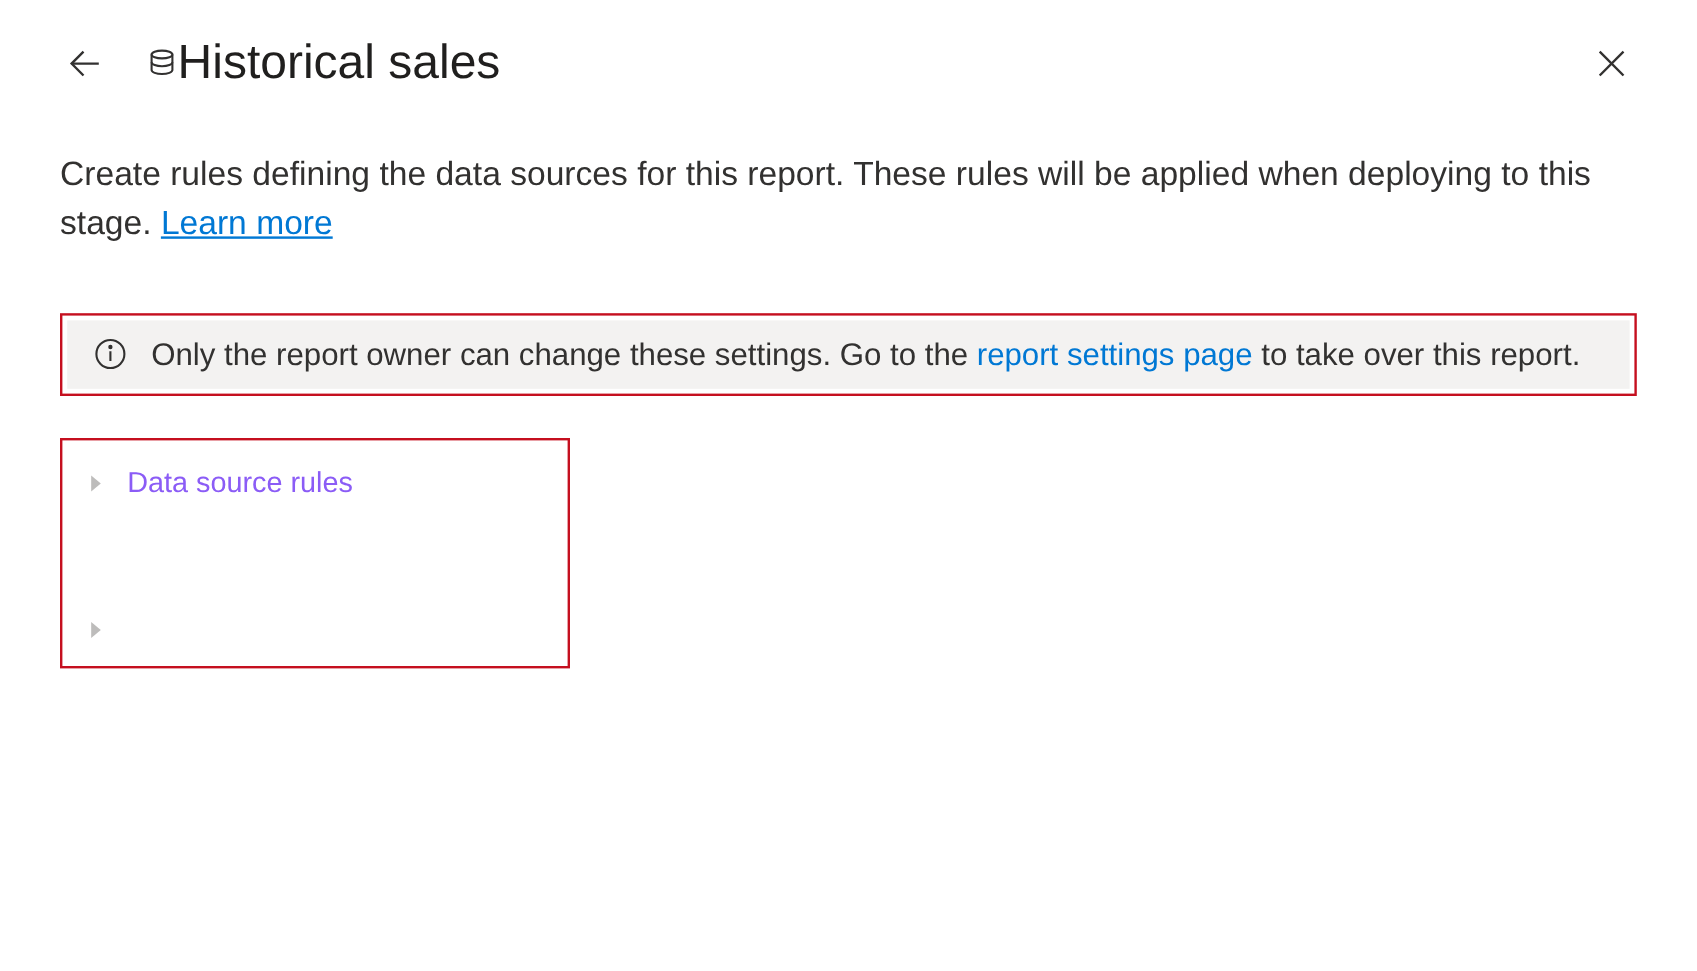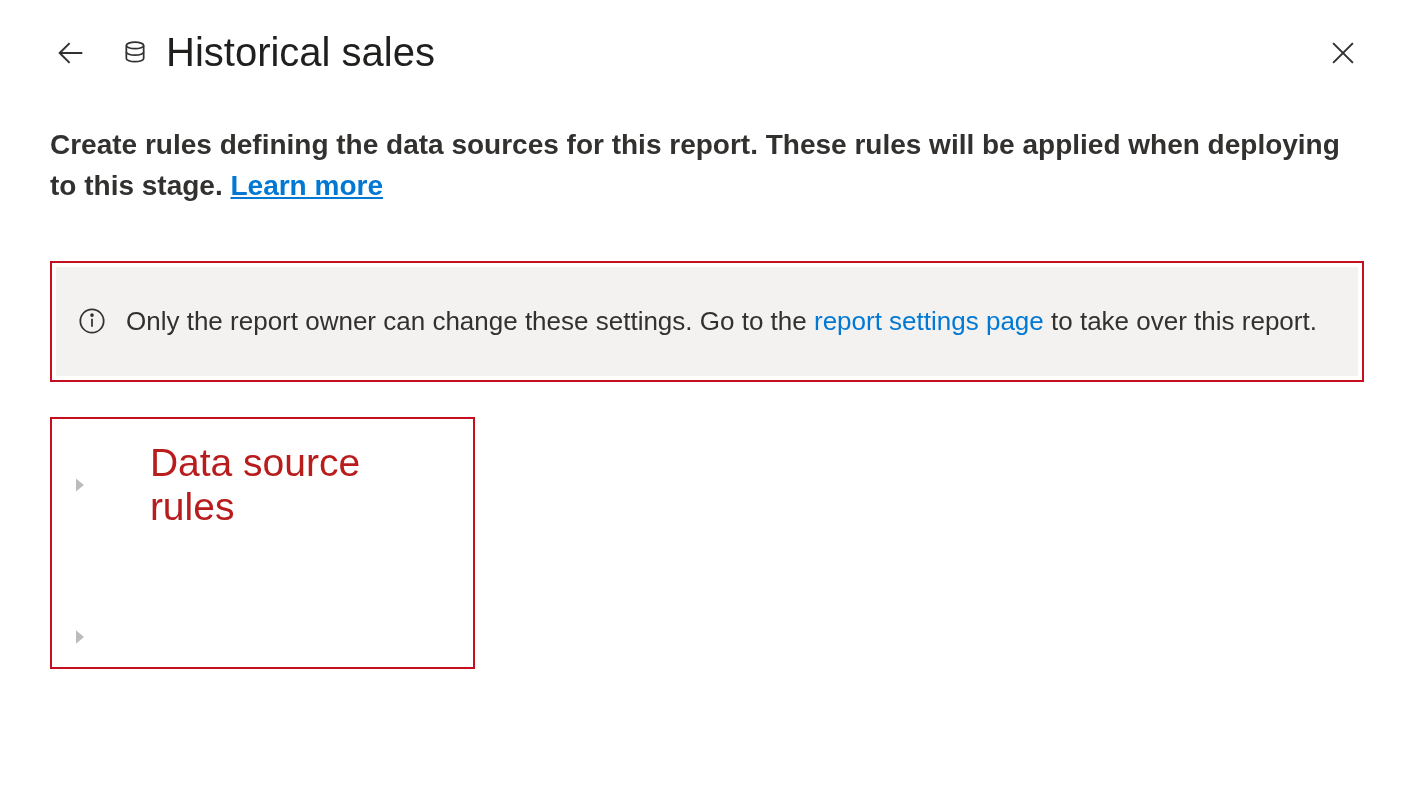--- a/index.html
+++ b/index.html
@@ -29,54 +29,53 @@
       background: none;
       border: none;
       cursor: pointer;
       padding: 4px;
       display: flex;
       align-items: center;
     }
     .title-group {
       display: flex;
       align-items: center;
-      gap: 18px;
     }
     .title {
       font-size: 40px;
       font-weight: 400;
       color: #201f1e;
     }
     .close-btn {
       background: none;
       border: none;
       cursor: pointer;
       padding: 4px;
       display: flex;
       align-items: center;
     }
     .description {
       font-size: 28px;
       line-height: 1.45;
       color: #323130;
       margin-bottom: 55px;
-      font-weight: 700;
+      font-weight: 400;
     }
     .learn-more {
       color: #0078d4;
       text-decoration: underline;
     }
     .info-banner-wrapper {
       border: 2px solid #c50f1f;
       padding: 4px;
       margin-bottom: 35px;
     }
     .info-banner {
       background: #f3f2f1;
-      padding: 36px 22px;
+      padding: 10px 22px;
       display: flex;
       align-items: flex-start;
       gap: 20px;
     }
     .info-text {
       font-size: 26px;
       line-height: 1.4;
       color: #323130;
     }
     .settings-link {
@@ -91,24 +90,23 @@
       flex-direction: column;
       gap: 100px;
     }
     .rule-section {
       display: flex;
       align-items: center;
       gap: 18px;
       cursor: default;
     }
     .rule-label {
-      font-size: 39px;
-      color: #b91c1c;
+      font-size: 24px;
+      color: #8b5cf6;
       font-weight: 400;
-      margin-left: 44px;
     }
     .expand-caret {
       color: #bdbcbb;
     }
   </style>
 </head>
 <body>
 
 <div class="header">
   <div class="header-left">

